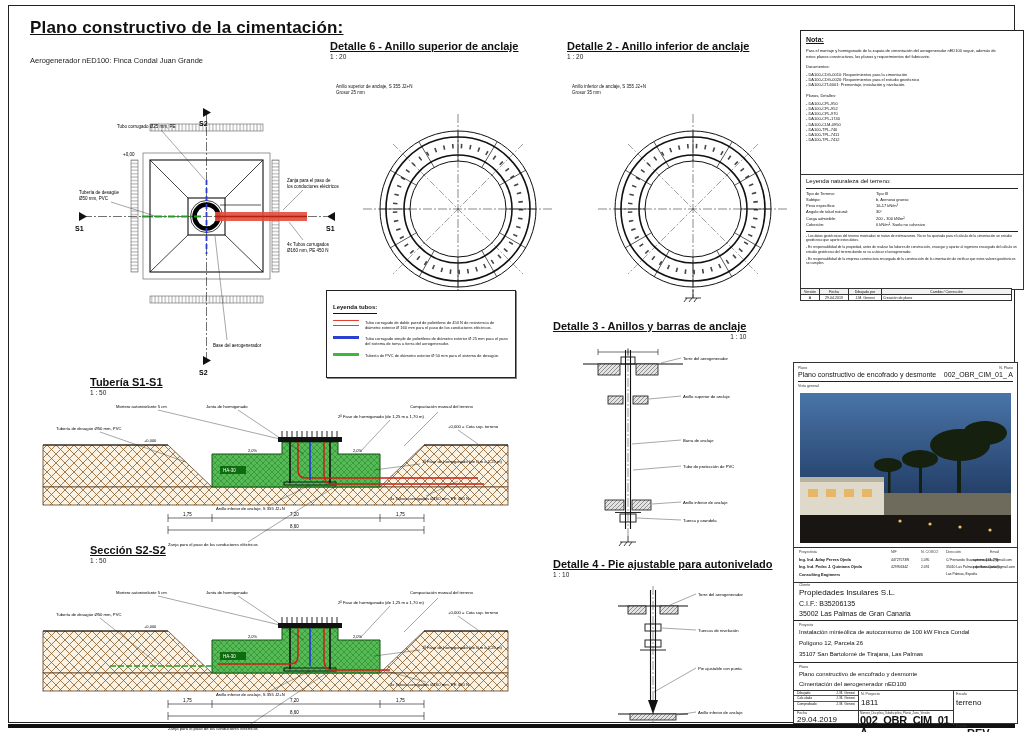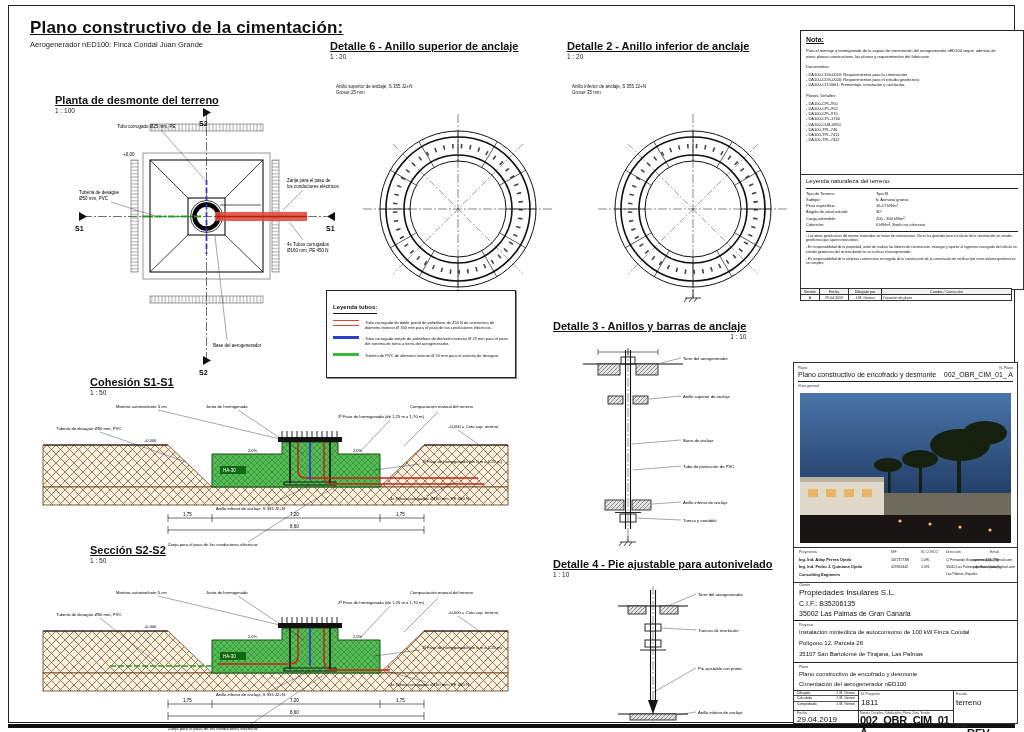--- a/index.html
+++ b/index.html
@@ -2,21 +2,21 @@
 <html><head>
 <meta charset="utf-8">
 <style>
   html,body{margin:0;padding:0;background:#9a9a9a;}
   .sheet{position:relative;width:1024px;height:732px;background:#ffffff;
          font-family:"Liberation Sans",sans-serif;color:#111;overflow:hidden;}
   .abs{position:absolute;}
   .frame{position:absolute;left:8px;top:5px;width:1005px;height:716px;border:1.3px solid #222;}
   .frame-bottom{position:absolute;left:8px;top:724px;width:1007px;height:4px;background:#111;}
   .h-main{font-size:17px;font-weight:bold;text-decoration:underline;letter-spacing:.2px;}
-  .h-sub{font-size:7.5px;color:#222;margin-top:2px;}
+  .h-sub{font-size:7.5px;color:#222;margin-top:18px;}
   .h-view{font-size:11px;font-weight:bold;text-decoration:underline;}
   .h-scale{font-size:6.5px;color:#222;margin-top:1px;}
   .box{position:absolute;border:1.6px solid #222;background:#fff;box-shadow:1px 1px 0 #888;}
   .box-thin{position:absolute;border:0.8px solid #333;background:#fff;}
   .t33{font-size:3.4px;line-height:1.25;} .t4{font-size:4px;line-height:1.3;}
   .t45{font-size:4.5px;line-height:1.35;}
   .t6{font-size:6px;line-height:1.3;} .t7{font-size:7px;line-height:1.35;}
   .t8{font-size:8px;line-height:1.3;} .t11{font-size:11px;}
   .b{font-weight:bold;} .u{text-decoration:underline;}
   .lbl{font-size:3.6px;color:#333;}
@@ -58,24 +58,20 @@
         <path d="M1.7,0 V7" stroke="#444" stroke-width="0.5"></path>
       </pattern>
     </defs>
   </svg>
 
   <div class="abs" style="left:30px;top:18px;">
     <div class="h-main">Plano constructivo de la cimentación:</div>
     <div class="h-sub">Aerogenerador nED100: Finca Condal Juan Grande</div>
   </div>
 
-  <div class="abs" style="left:55px;top:94px;">
-    <div class="h-view">Planta de desmonte del terreno</div>
-    <div class="h-scale">1 : 100</div>
-  </div>
 
   <svg class="abs" style="left:65px;top:104px;" width="280" height="272" viewBox="0 0 280 272">
 
     <line x1="18" y1="112.5" x2="262" y2="112.5" stroke="#333" stroke-width="0.7" stroke-dasharray="9 2 2 2"></line>
     <line x1="141.5" y1="8" x2="141.5" y2="258" stroke="#333" stroke-width="0.7" stroke-dasharray="9 2 2 2"></line>
 
     <rect x="66" y="56" width="7" height="112" fill="url(#rtv)" stroke="#444" stroke-width="0.5"></rect>
     <rect x="207" y="56" width="7" height="112" fill="url(#rtv)" stroke="#444" stroke-width="0.5"></rect>
     <rect x="85" y="20" width="113" height="7" fill="url(#rth)" stroke="#444" stroke-width="0.5"></rect>
     <rect x="85" y="192" width="113" height="7" fill="url(#rth)" stroke="#444" stroke-width="0.5"></rect>
@@ -284,21 +280,21 @@
         <div class="t4" style="flex:1;">Tubo corrugado simple de polietileno de diámetro exterior Ø 25 mm para el paso del sistema de toma a tierra del aerogenerador.</div>
       </div>
       <div class="leg-item">
         <div class="chip-green"></div>
         <div class="t4" style="flex:1;">Tubería de PVC de diámetro exterior Ø 50 mm para el sistema de desagüe.</div>
       </div>
     </div>
   </div>
 
   <div class="abs" style="left:90px;top:376px;">
-    <div class="h-view">Cohesión S1-S1</div>
+    <div class="h-view">Tubería S1-S1</div>
     <div class="h-scale">1 : 50</div>
   </div>
   <svg class="abs" style="left:38px;top:400px;" width="475" height="152" viewBox="0 0 475 152">
     <polygon points="5,45 130,45 174,87 5,87" fill="url(#hatchBrown)" stroke="#5d3d1c" stroke-width="0.8"></polygon>
     <polygon points="386,45 470,45 470,87 342,87" fill="url(#hatchBrown)" stroke="#5d3d1c" stroke-width="0.8"></polygon>
     <rect x="5" y="87" width="465" height="18" fill="url(#hatchBrown)" stroke="#5d3d1c" stroke-width="0.8"></rect>
     <line x1="5" y1="45" x2="130" y2="45" stroke="#111" stroke-width="1.2"></line>
     <line x1="386" y1="45" x2="470" y2="45" stroke="#111" stroke-width="1.2"></line>
     <polygon points="174,87 174,54 244,54 244,42 300,42 300,54 342,54 342,87" fill="url(#hatchGreen)" stroke="#145214" stroke-width="1"></polygon>
     <rect x="240" y="37" width="64" height="5" fill="#111"></rect>

